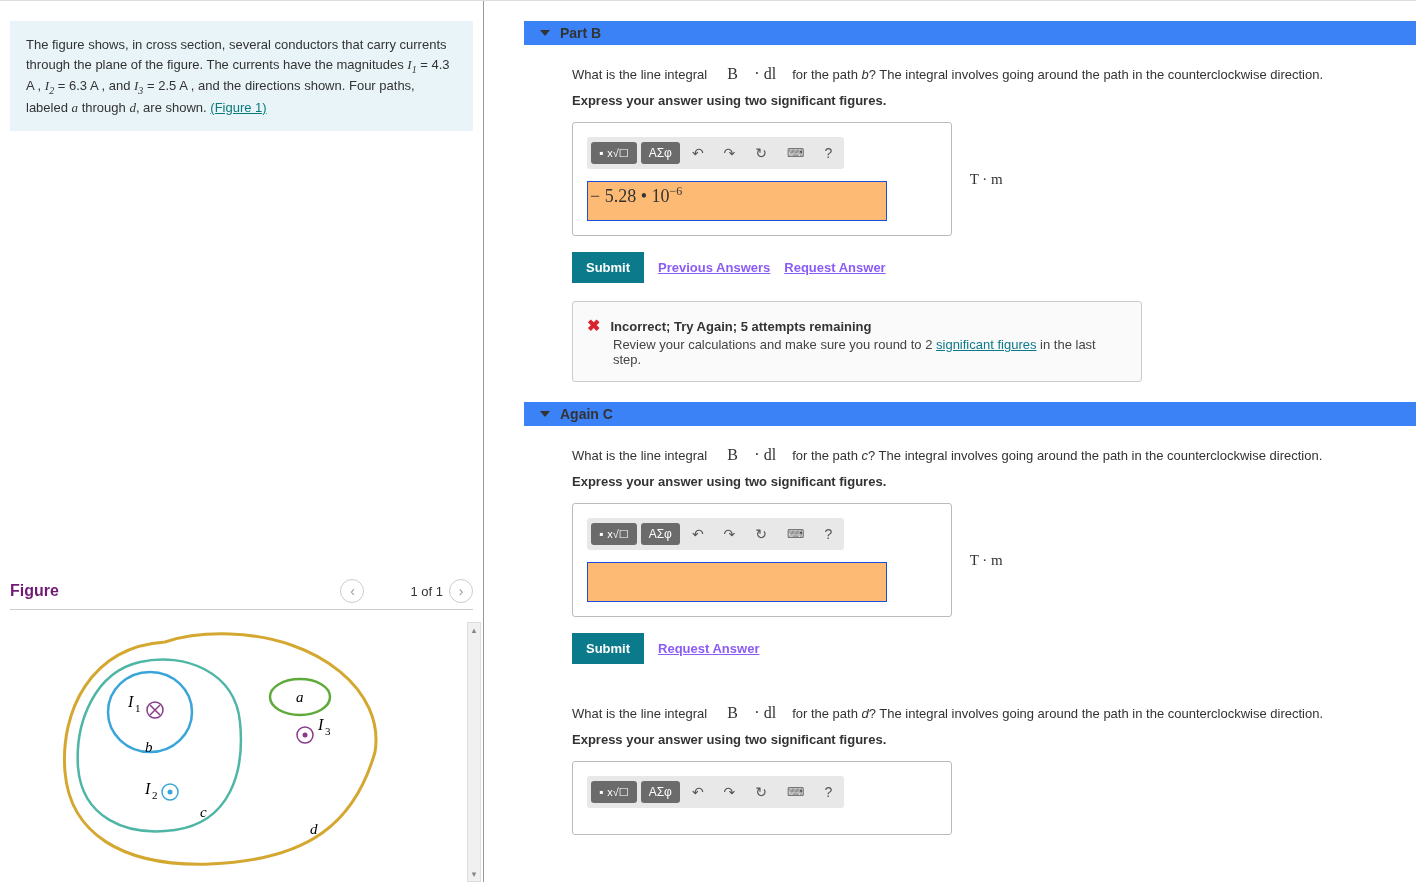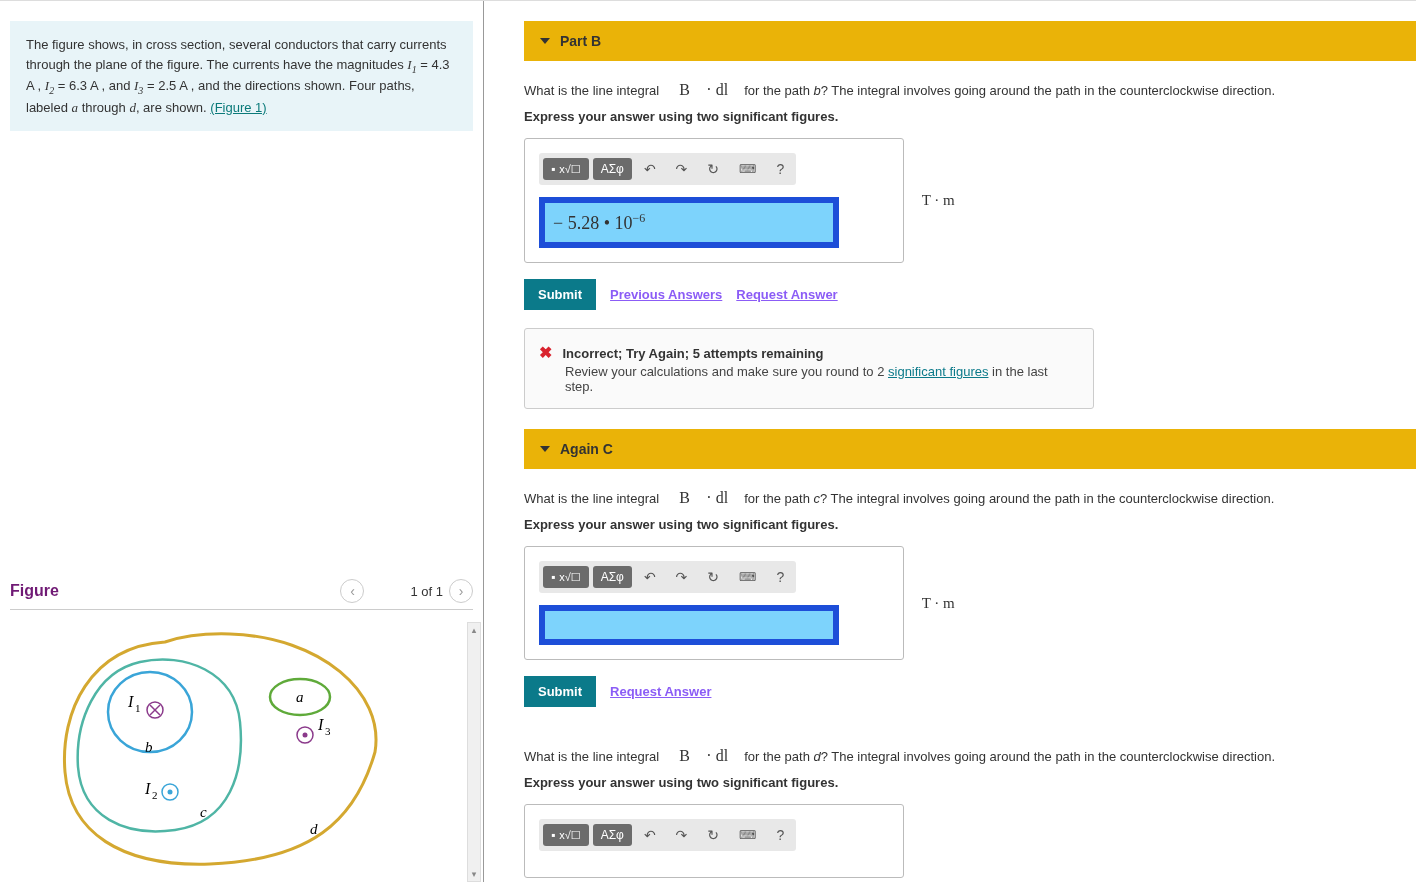--- a/index.html
+++ b/index.html
@@ -15,31 +15,31 @@
 .figure-header { display: flex; align-items: center; justify-content: space-between; padding: 6px 0; border-bottom: 1px solid #ccc; }
 .figure-title { font-size: 16px; font-weight: bold; color: #701a75; }
 .figure-nav { display: flex; align-items: center; gap: 6px; }
 .nav-btn { width: 24px; height: 24px; border: 1px solid #ccc; border-radius: 50%; background: #fff; display: flex; align-items: center; justify-content: center; cursor: pointer; color: #999; font-size: 14px; }
 .nav-count { font-size: 13px; color: #333; margin-left: 40px; }
 .figure-body { margin-top: 12px; position: relative; height: 260px; }
 .figure-scroll { position: absolute; right: -8px; top: 0; bottom: 0; width: 14px; background: #f0f0f0; border: 1px solid #ddd; }
 .figure-scroll .thumb-t { position: absolute; top: 0; left: 0; right: 0; height: 14px; display:flex; align-items:center; justify-content:center; color:#888; font-size:9px;}
 .figure-scroll .thumb-b { position: absolute; bottom: 0; left: 0; right: 0; height: 14px; display:flex; align-items:center; justify-content:center; color:#888; font-size:9px;}
 .part-section { margin-top: 20px; }
-.part-header { background: #eab308; padding: 12px 16px; display: flex; align-items: center; gap: 10px; }
+.part-header { background: #3b82f6; padding: 4px 16px; display: flex; align-items: center; gap: 10px; }
 .caret-down { width: 0; height: 0; border-left: 5px solid transparent; border-right: 5px solid transparent; border-top: 6px solid #333; }
 .part-title { font-weight: bold; font-size: 14px; }
-.part-body { padding: 20px 0 0 0; }
+.part-body { padding: 20px 0 0 0; margin-left: 48px; }
 .question-text { font-size: 13px; color: #333; margin-bottom: 10px; }
 .instruction { font-size: 13px; font-weight: bold; margin-bottom: 14px; }
 .answer-box { border: 1px solid #bbb; border-radius: 3px; padding: 14px; width: 380px; display: inline-block; vertical-align: middle; }
 .toolbar { background: #e8e8e8; border-radius: 3px; padding: 4px; display: flex; align-items: center; gap: 4px; margin-bottom: 12px; width:fit-content; }
 .tool-btn-dark { background: #6b6b6b; color: #fff; border-radius: 3px; padding: 4px 8px; font-size: 12px; display:flex; align-items:center; gap:4px; cursor:pointer; }
 .tool-btn { padding: 4px 8px; color: #555; cursor: pointer; font-size: 14px; }
-.answer-input { border: 6px solid #1d4ed8; background: #7dd3fc; padding: 8px; font-family: 'Times New Roman', serif; font-size: 18px; width: 300px; min-height: 40px; color: #333; }
+.answer-input { border: 1px solid #1d4ed8; background: #fdba74; padding: 2px; font-family: 'Times New Roman', serif; font-size: 18px; width: 300px; min-height: 40px; color: #333; }
 .unit-label { font-family: 'Times New Roman', serif; font-size: 15px; color: #333; display:inline-block; margin-left: 14px; vertical-align: middle; }
 .action-row { margin-top: 16px; display: flex; align-items: center; gap: 14px; }
 .submit-btn { background: #0b7a8a; color: #fff; padding: 8px 14px; border: none; font-size: 13px; font-weight: bold; cursor: pointer; border-radius: 0; }
 .link { color: #8b5cf6; text-decoration: underline; font-size: 13px; font-weight: bold; cursor: pointer; }
 .feedback-box { border: 1px solid #ccc; border-radius: 3px; padding: 14px; margin-top: 18px; width: 570px; background: #fafafa; }
 .fb-row1 { display: flex; align-items: baseline; gap: 10px; }
 .fb-x { color: #d9232e; font-size: 16px; font-weight: bold; }
 .fb-title { font-weight: bold; font-size: 13px; }
 .fb-text { font-size: 13px; color: #444; margin-left: 26px; margin-top:2px; }
 .integral { font-family: 'Times New Roman', serif; font-size: 16px; }

